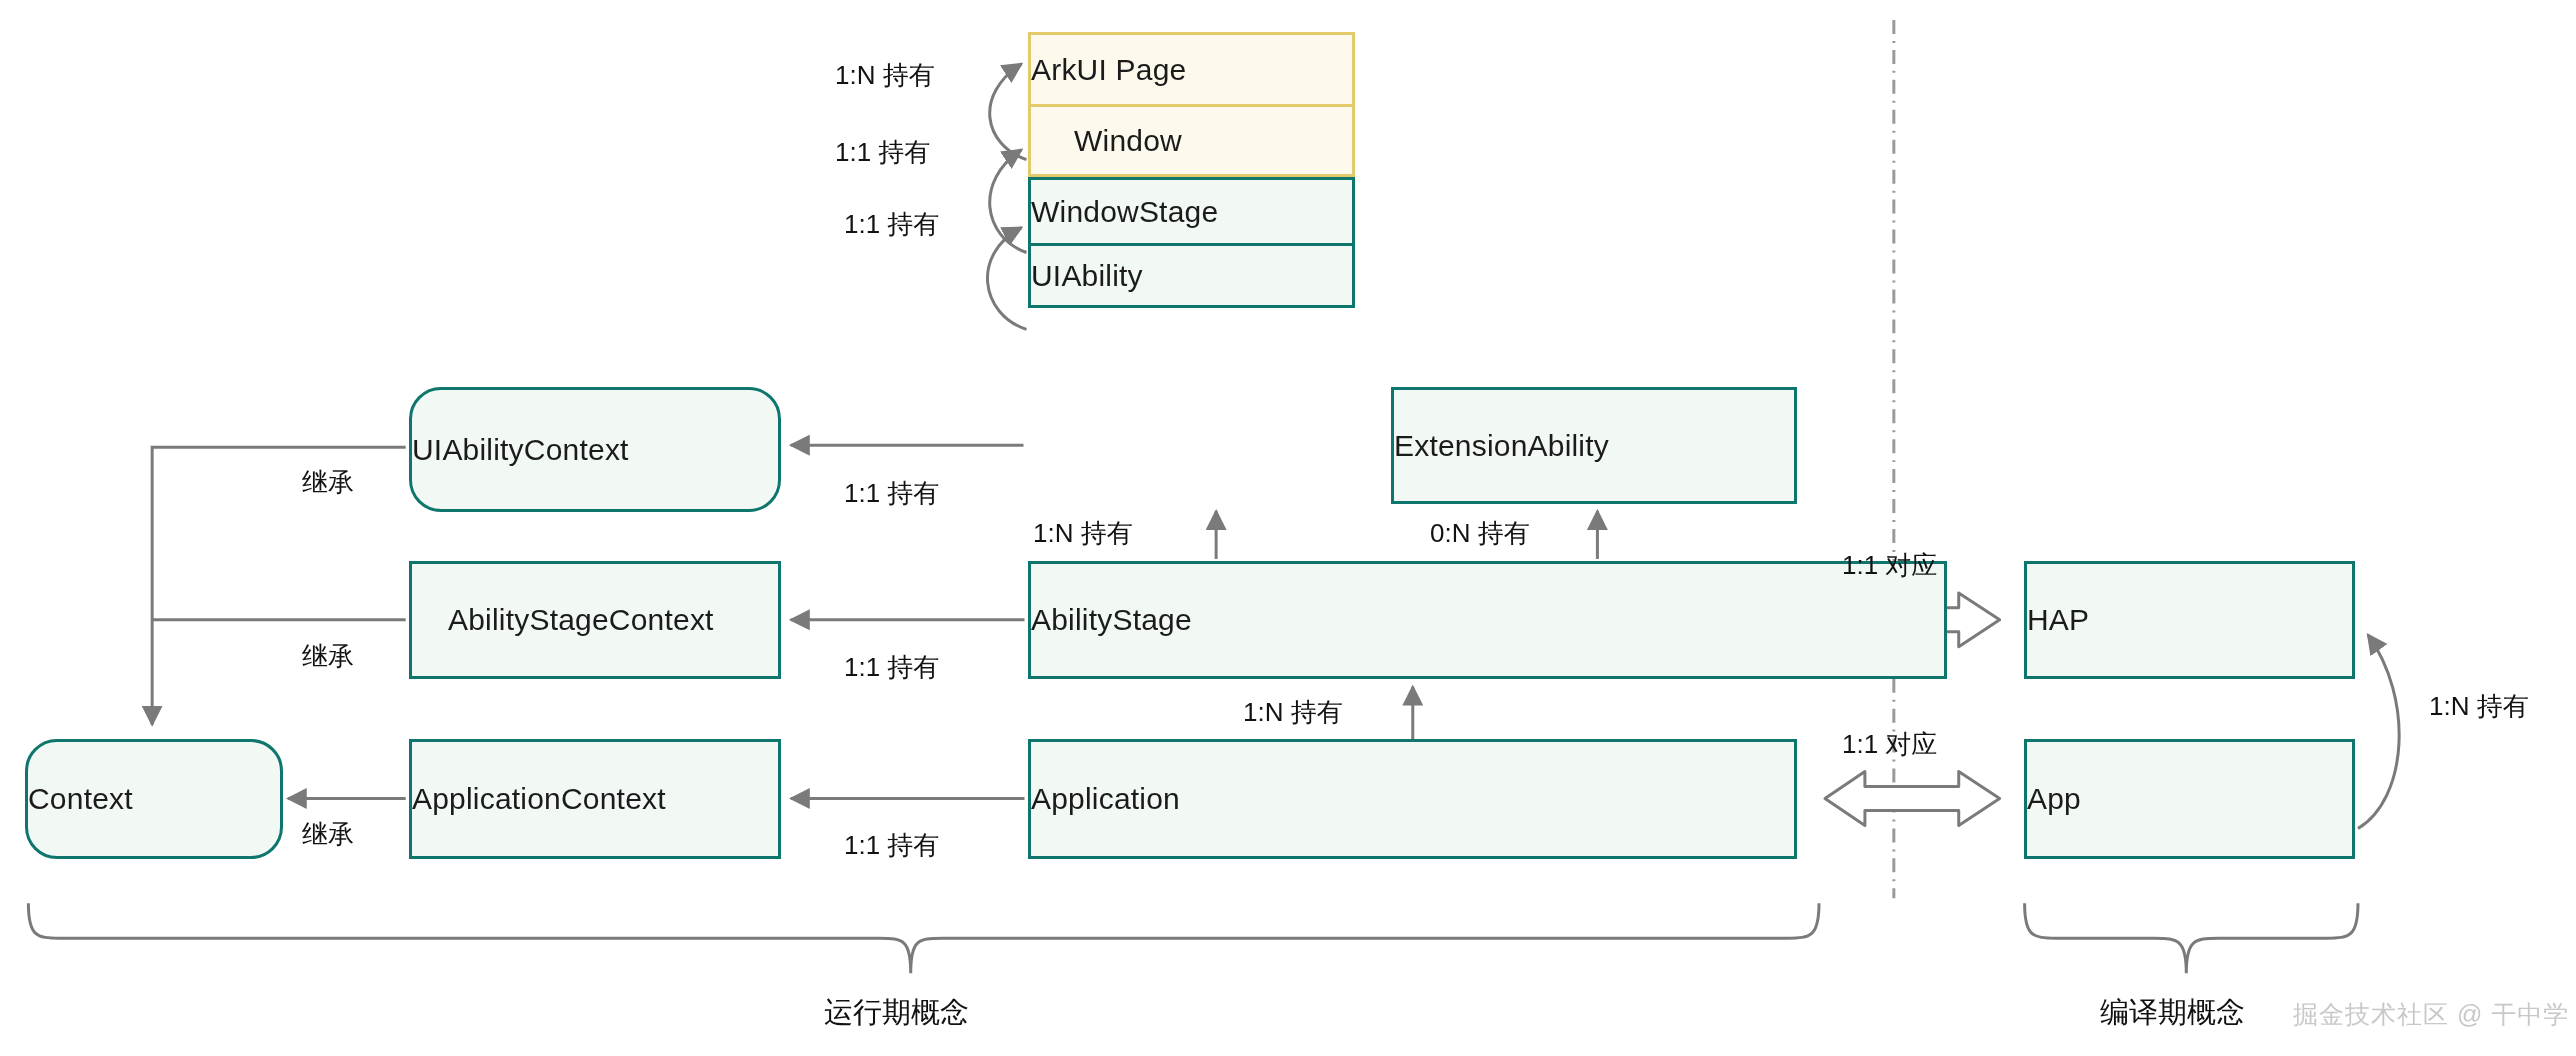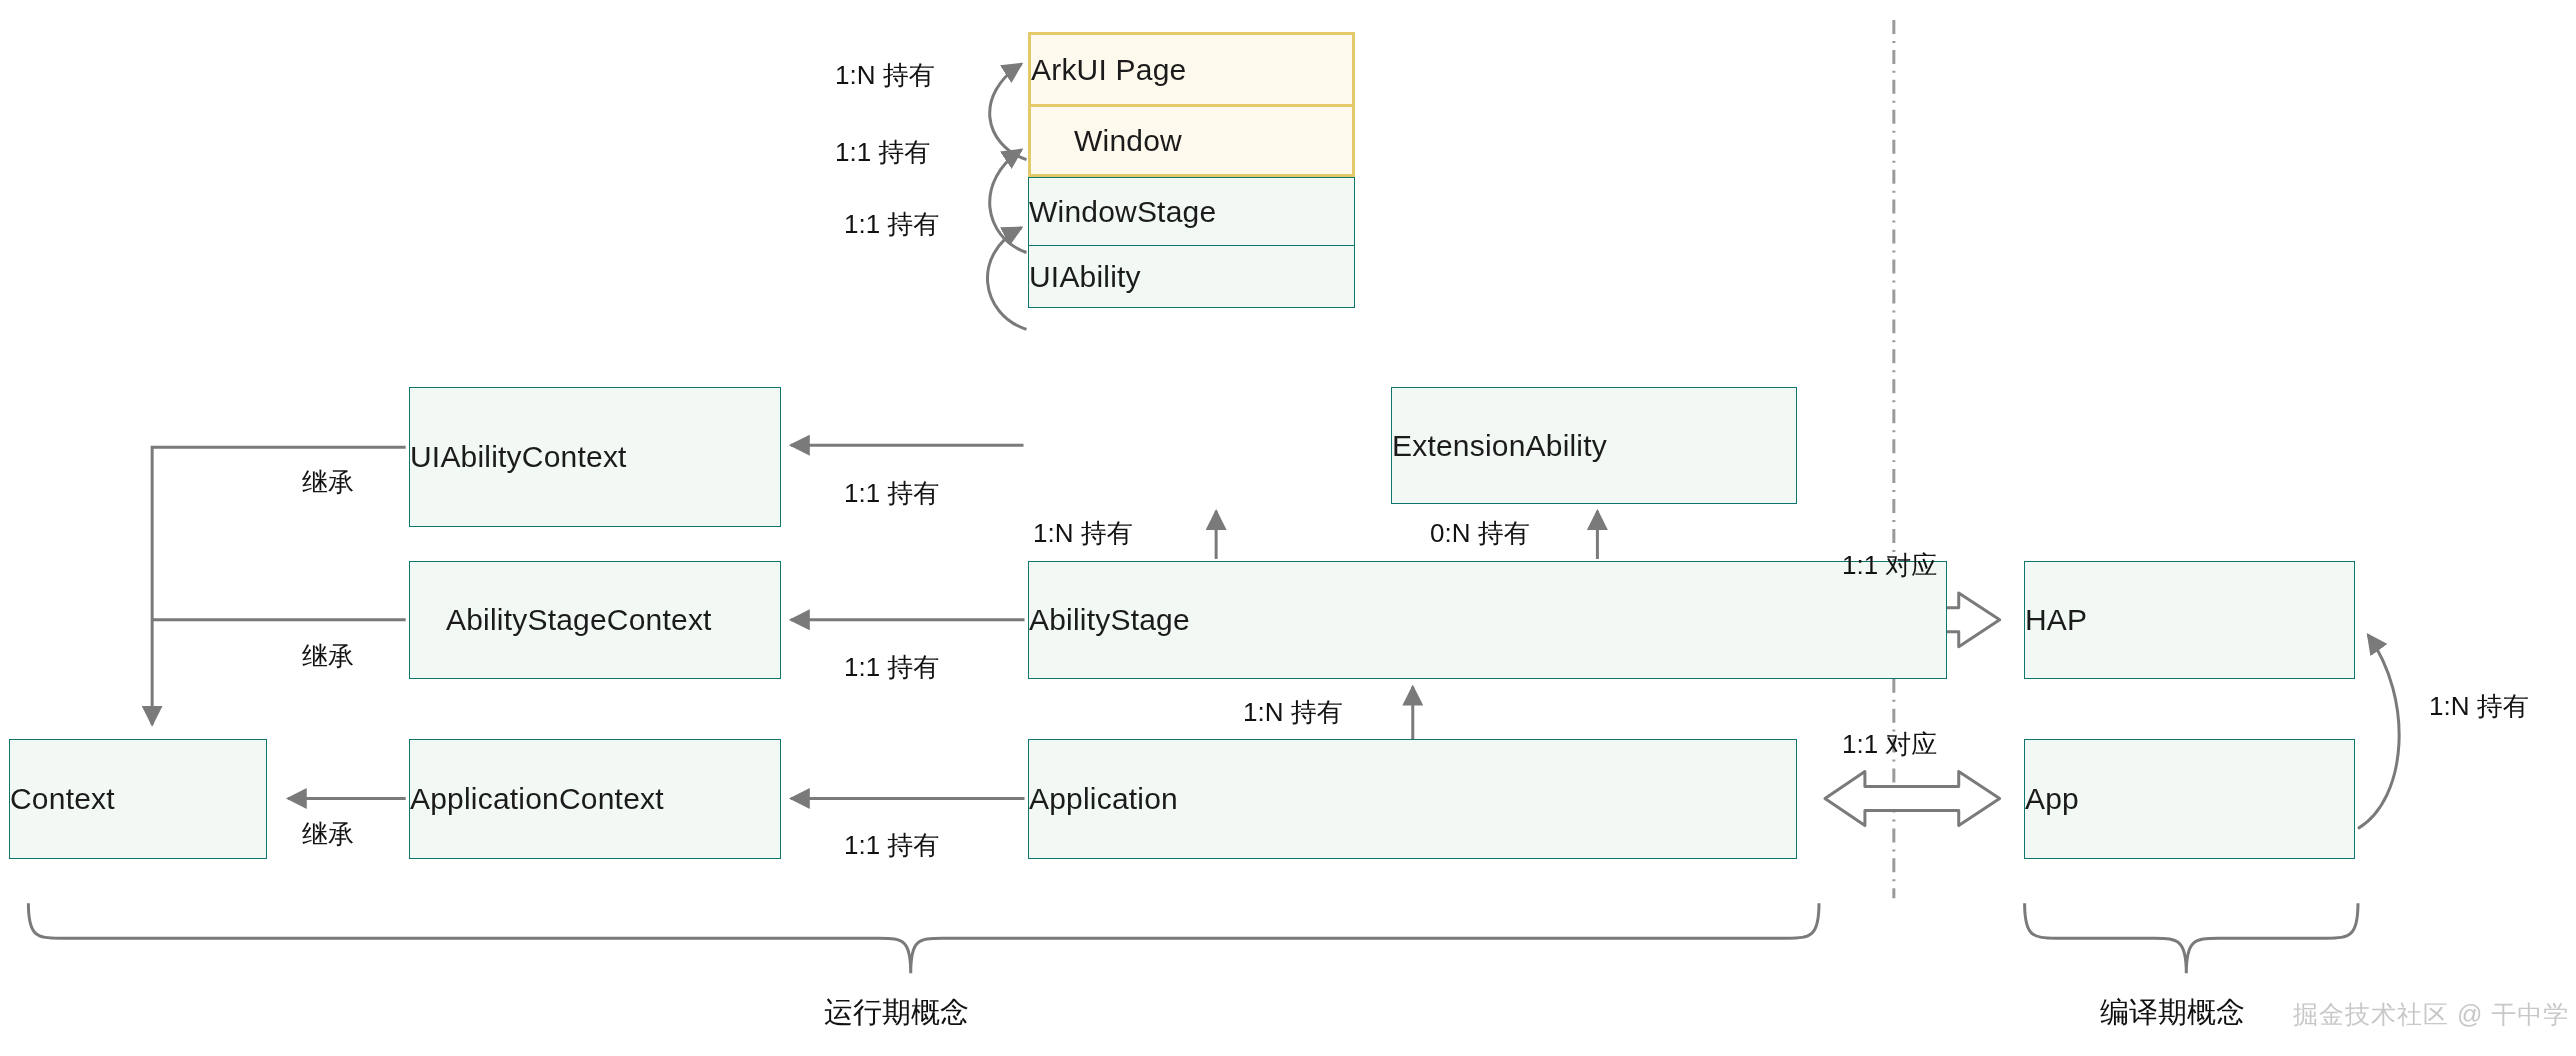--- a/index.html
+++ b/index.html
@@ -30,21 +30,21 @@
     box-sizing: border-box;
     display: flex;
     align-items: center;
     font-size: 30px;
     color: #1b1b1b;
     letter-spacing: 0.2px;
     text-align: center;
   }
   .node.green {
     background: #F2F9F4;
-    border: 1px solid #0f766e;
+    border: 3px solid #0f766e;
   }
   .node.cream {
     background: #FDF9EC;
     border: 3px solid #E2C96A;
   }
   
   .node.stack-mid { border-top-width: 0; }
 
   .edge-label {
     position: absolute;
@@ -138,30 +138,30 @@
   <div class="node green stack-mid" style="left:1028px; top:246px; width:327px; height:62px;">
     <span>UIAbility</span>
   </div>
 
   <div class="node green stack-mid" style="left:1028px; top:311px; width:327px; height:0px; border:0;"></div>
 
   <div class="node green" style="left:1391px; top:387px; width:406px; height:117px;">
     <span>ExtensionAbility</span>
   </div>
 
-  <div class="node green" style="left:409px; top:387px; width:372px; height:140px;">
+  <div class="node green" style="left:409px; top:387px; width:372px; height:125px;border-radius:32px;">
     <span>UIAbilityContext</span>
   </div>
   <div class="node green" style="left:409px; top:561px; width:372px; height:118px;padding-left:36px;">
     <span>AbilityStageContext</span>
   </div>
   <div class="node green" style="left:409px; top:739px; width:372px; height:120px;">
     <span>ApplicationContext</span>
   </div>
-  <div class="node green" style="left:9px; top:739px; width:258px; height:120px;">
+  <div class="node green" style="left:25px; top:739px; width:258px; height:120px;border-radius:32px;">
     <span>Context</span>
   </div>
 
   <div class="node green" style="left:1028px; top:561px; width:919px; height:118px;">
     <span>AbilityStage</span>
   </div>
   <div class="node green" style="left:1028px; top:739px; width:769px; height:120px;">
     <span>Application</span>
   </div>
 

